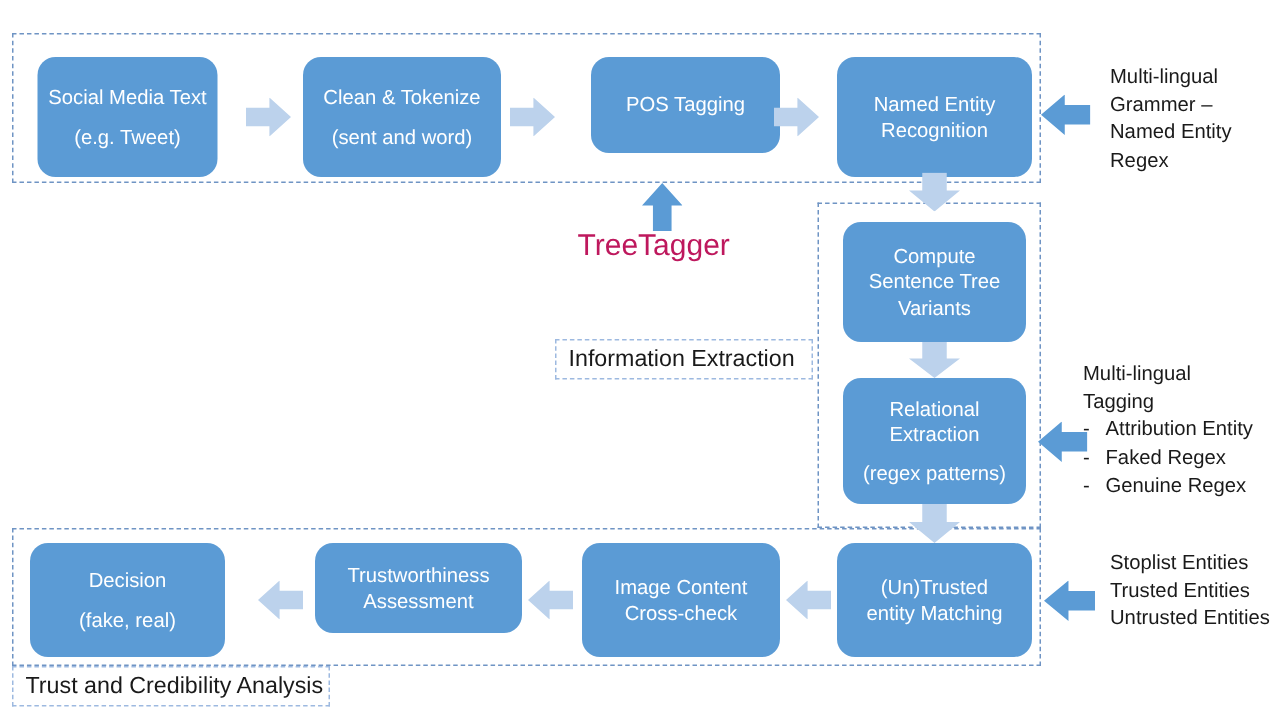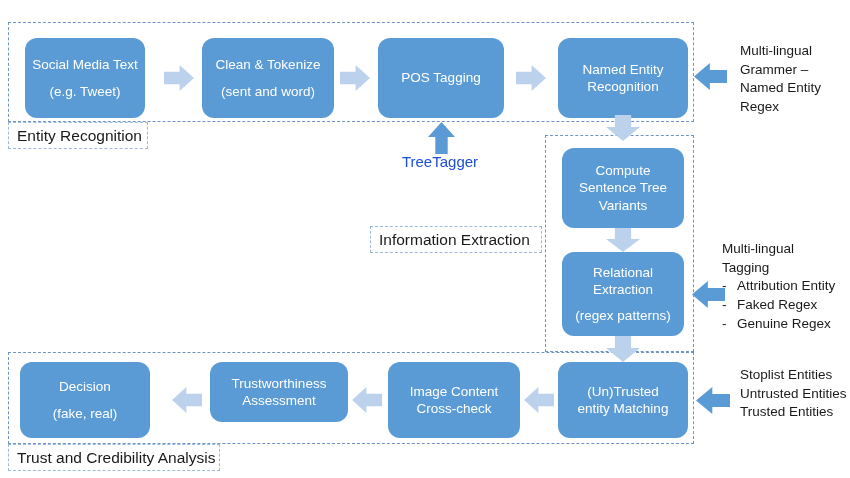--- a/index.html
+++ b/index.html
@@ -20,21 +20,21 @@
   .p2 { margin-top:9px; }
 
   .arrow { position:absolute; }
   .arrow.light { background:var(--light-arrow,#BCD2EC); }
   .arrow.dark  { background:var(--dark-arrow,#5B9BD5); }
   .right { clip-path: polygon(0 26%, 52% 26%, 52% 0, 100% 50%, 52% 100%, 52% 74%, 0 74%); }
   .left  { clip-path: polygon(100% 26%, 48% 26%, 48% 0, 0 50%, 48% 100%, 48% 74%, 100% 74%); }
   .down  { clip-path: polygon(26% 0, 74% 0, 74% 46%, 100% 46%, 50% 100%, 0 46%, 26% 46%); }
   .up    { clip-path: polygon(50% 0, 100% 47%, 73% 47%, 73% 100%, 27% 100%, 27% 47%, 0 47%); }
 
-  .freelabel { position:absolute; font-size:15px; color:#1d4ed8; text-align:center; white-space:nowrap; }
+  .freelabel { position:absolute; font-size:20px; color:#be185d; text-align:left; white-space:nowrap; }
 
   .ann { position:absolute; font-size:13.5px; color:var(--label-text,#1A1A1A); line-height:1.38; }
   .ann div { white-space:nowrap; }
   .ann .b { display:flex; }
   .ann .b .m { width:15px; flex:0 0 15px; }
   .ann .b .t { width:100px; white-space:normal; }
 </style>
 </head>
 <body>
 
@@ -47,32 +47,29 @@
   <div class="box" style="left:25px;top:38px;width:120px;height:80px">
     <div class="bl">Social Media Text</div>
     <div class="bl p2">(e.g. Tweet)</div>
   </div>
   <div class="arrow light right" style="left:164px;top:65px;width:30px;height:26px"></div>
   <div class="box" style="left:202px;top:38px;width:132px;height:80px">
     <div class="bl">Clean &amp; Tokenize</div>
     <div class="bl p2">(sent and word)</div>
   </div>
   <div class="arrow light right" style="left:340px;top:65px;width:30px;height:26px"></div>
-  <div class="box" style="left:378px;top:38px;width:126px;height:80px">
+  <div class="box" style="left:394px;top:38px;width:126px;height:64px">
     <div class="bl">POS Tagging</div>
   </div>
   <div class="arrow light right" style="left:516px;top:65px;width:30px;height:26px"></div>
   <div class="box" style="left:558px;top:38px;width:130px;height:80px">
     <div class="bl">Named Entity</div>
     <div class="bl">Recognition</div>
   </div>
 
-  <div class="seclabel" style="left:8px;top:122px;width:140px;height:27px">
-    <span>Entity Recognition</span>
-  </div>
 
   <div class="arrow dark up" style="left:428px;top:122px;width:27px;height:32px"></div>
   <div class="freelabel" style="left:385px;top:153px;width:110px">TreeTagger</div>
 
   <div class="arrow light down" style="left:606px;top:115px;width:34px;height:26px"></div>
 
   <div class="box" style="left:562px;top:148px;width:122px;height:80px">
     <div class="bl">Compute</div>
     <div class="bl">Sentence Tree</div>
     <div class="bl">Variants</div>
@@ -136,17 +133,17 @@
     </div>
     <div class="b">
       <span class="m">-</span>
       <span class="t">Genuine Regex</span>
     </div>
   </div>
 
   <div class="arrow dark left" style="left:696px;top:387px;width:34px;height:27px"></div>
   <div class="ann" style="left:740px;top:366px;width:110px">
     <div>Stoplist Entities</div>
+    <div>Trusted Entities</div>
     <div>Untrusted Entities</div>
-    <div>Trusted Entities</div>
   </div>
 
 </div>
 
 </body></html>

